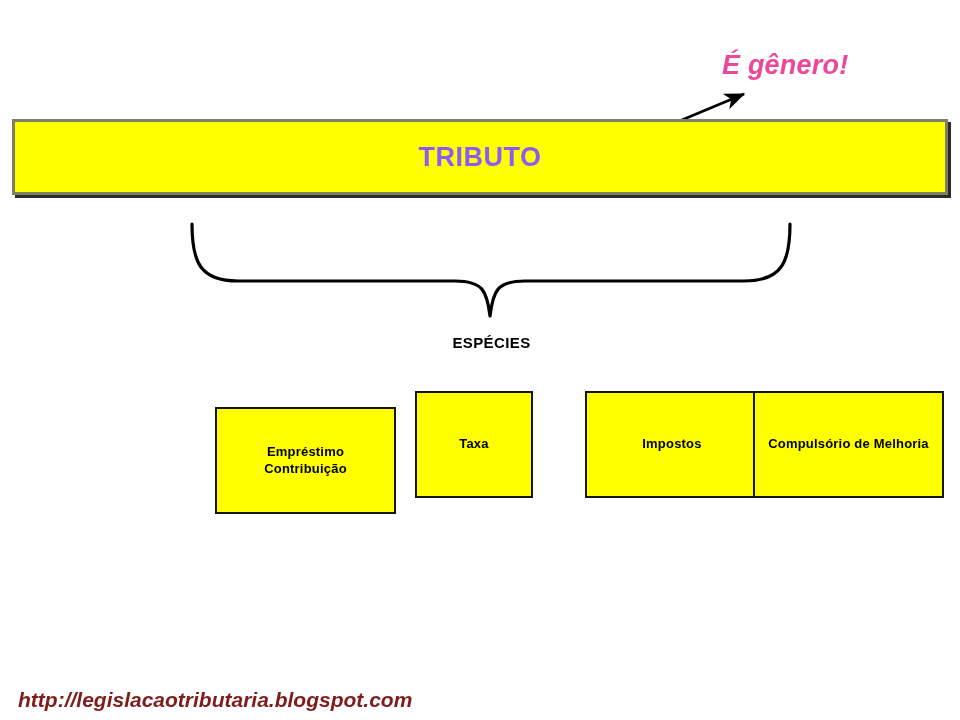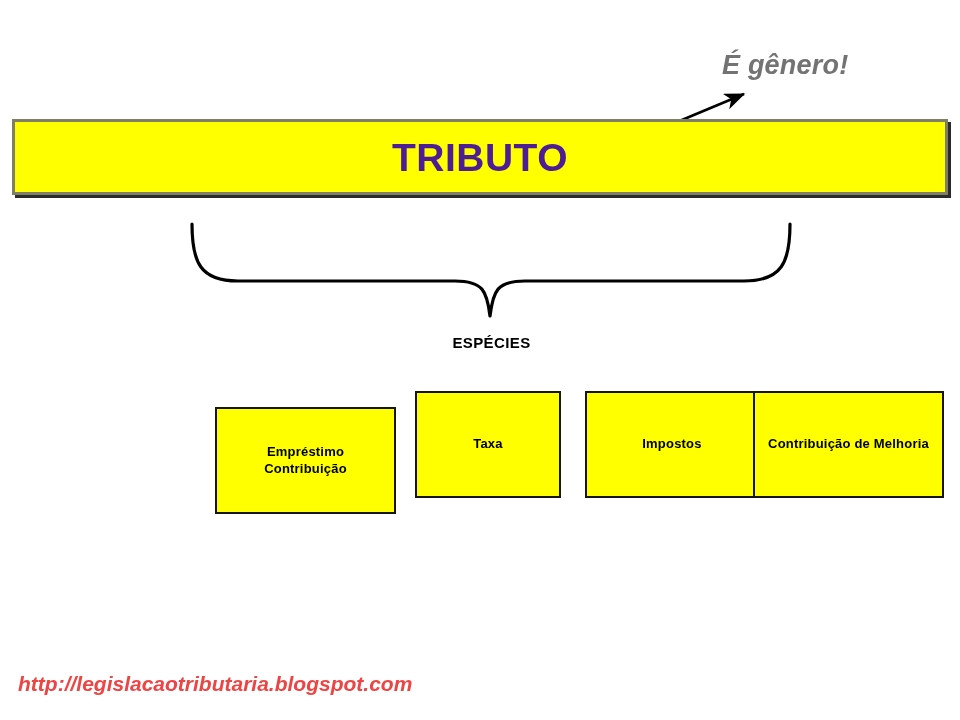--- a/index.html
+++ b/index.html
@@ -17,21 +17,21 @@
   }
 
   
   #genero-label {
     position: absolute;
     left: 722px;
     top: 50px;
     font-size: 27px;
     font-weight: bold;
     font-style: italic;
-    color: #737373;
+    color: #ec4899;
     white-space: nowrap;
     letter-spacing: 0.2px;
   }
 
   
   #vector-layer {
     position: absolute;
     left: 0;
     top: 0;
     width: 960px;
@@ -48,23 +48,23 @@
     height: 76px;
     background: #FFFF00;
     border: 3px solid #7f7f66;
     box-sizing: border-box;
     box-shadow: 3px 3px 0 0 #2b2b2b;
     display: flex;
     align-items: center;
     justify-content: center;
   }
   #tributo-label {
-    font-size: 39px;
+    font-size: 27px;
     font-weight: bold;
-    color: #4c1d95;
+    color: #8b5cf6;
     letter-spacing: 0.5px;
     line-height: 1;
   }
 
   
   #especies-label {
     position: absolute;
     left: 0;
     top: 334px;
     width: 983px;
@@ -92,32 +92,32 @@
     font-size: 13px;
     font-weight: bold;
     color: #000000;
     line-height: 1.25;
     padding: 0 4px;
     letter-spacing: 0.2px;
   }
 
   #species-box-0 { left: 33px;  width: 159px; }
   #species-box-1 { left: 215px; width: 181px; margin-top: 16px; }
-  #species-box-2 { left: 415px; width: 146px; }
+  #species-box-2 { left: 415px; width: 118px; }
   #species-box-3 { left: 585px; width: 174px; }
   #species-box-4 { left: 753px; width: 191px; }
 
   
   .footer-text {
     position: absolute;
-    bottom: 24px;
+    bottom: 8px;
     font-size: 21px;
     font-weight: bold;
     font-style: italic;
-    color: #ef4444;
+    color: #7f1d1d;
     white-space: nowrap;
   }
   #footer-url { left: 18px; }
   #footer-author { right: 14px; }
 </style>
 </head>
 <body>
 
 <div id="canvas">
 
@@ -157,19 +157,19 @@
 
   <div class="species-box" id="species-box-2">
     <span class="species-label">Taxa</span>
   </div>
 
   <div class="species-box" id="species-box-3">
     <span class="species-label">Impostos</span>
   </div>
 
   <div class="species-box" id="species-box-4">
-    <span class="species-label">Contribuição de Melhoria</span>
+    <span class="species-label">Compulsório de Melhoria</span>
   </div>
 
   <div class="footer-text" id="footer-url">http://legislacaotributaria.blogspot.com</div>
 
 
 </div>
 
 </body></html>

